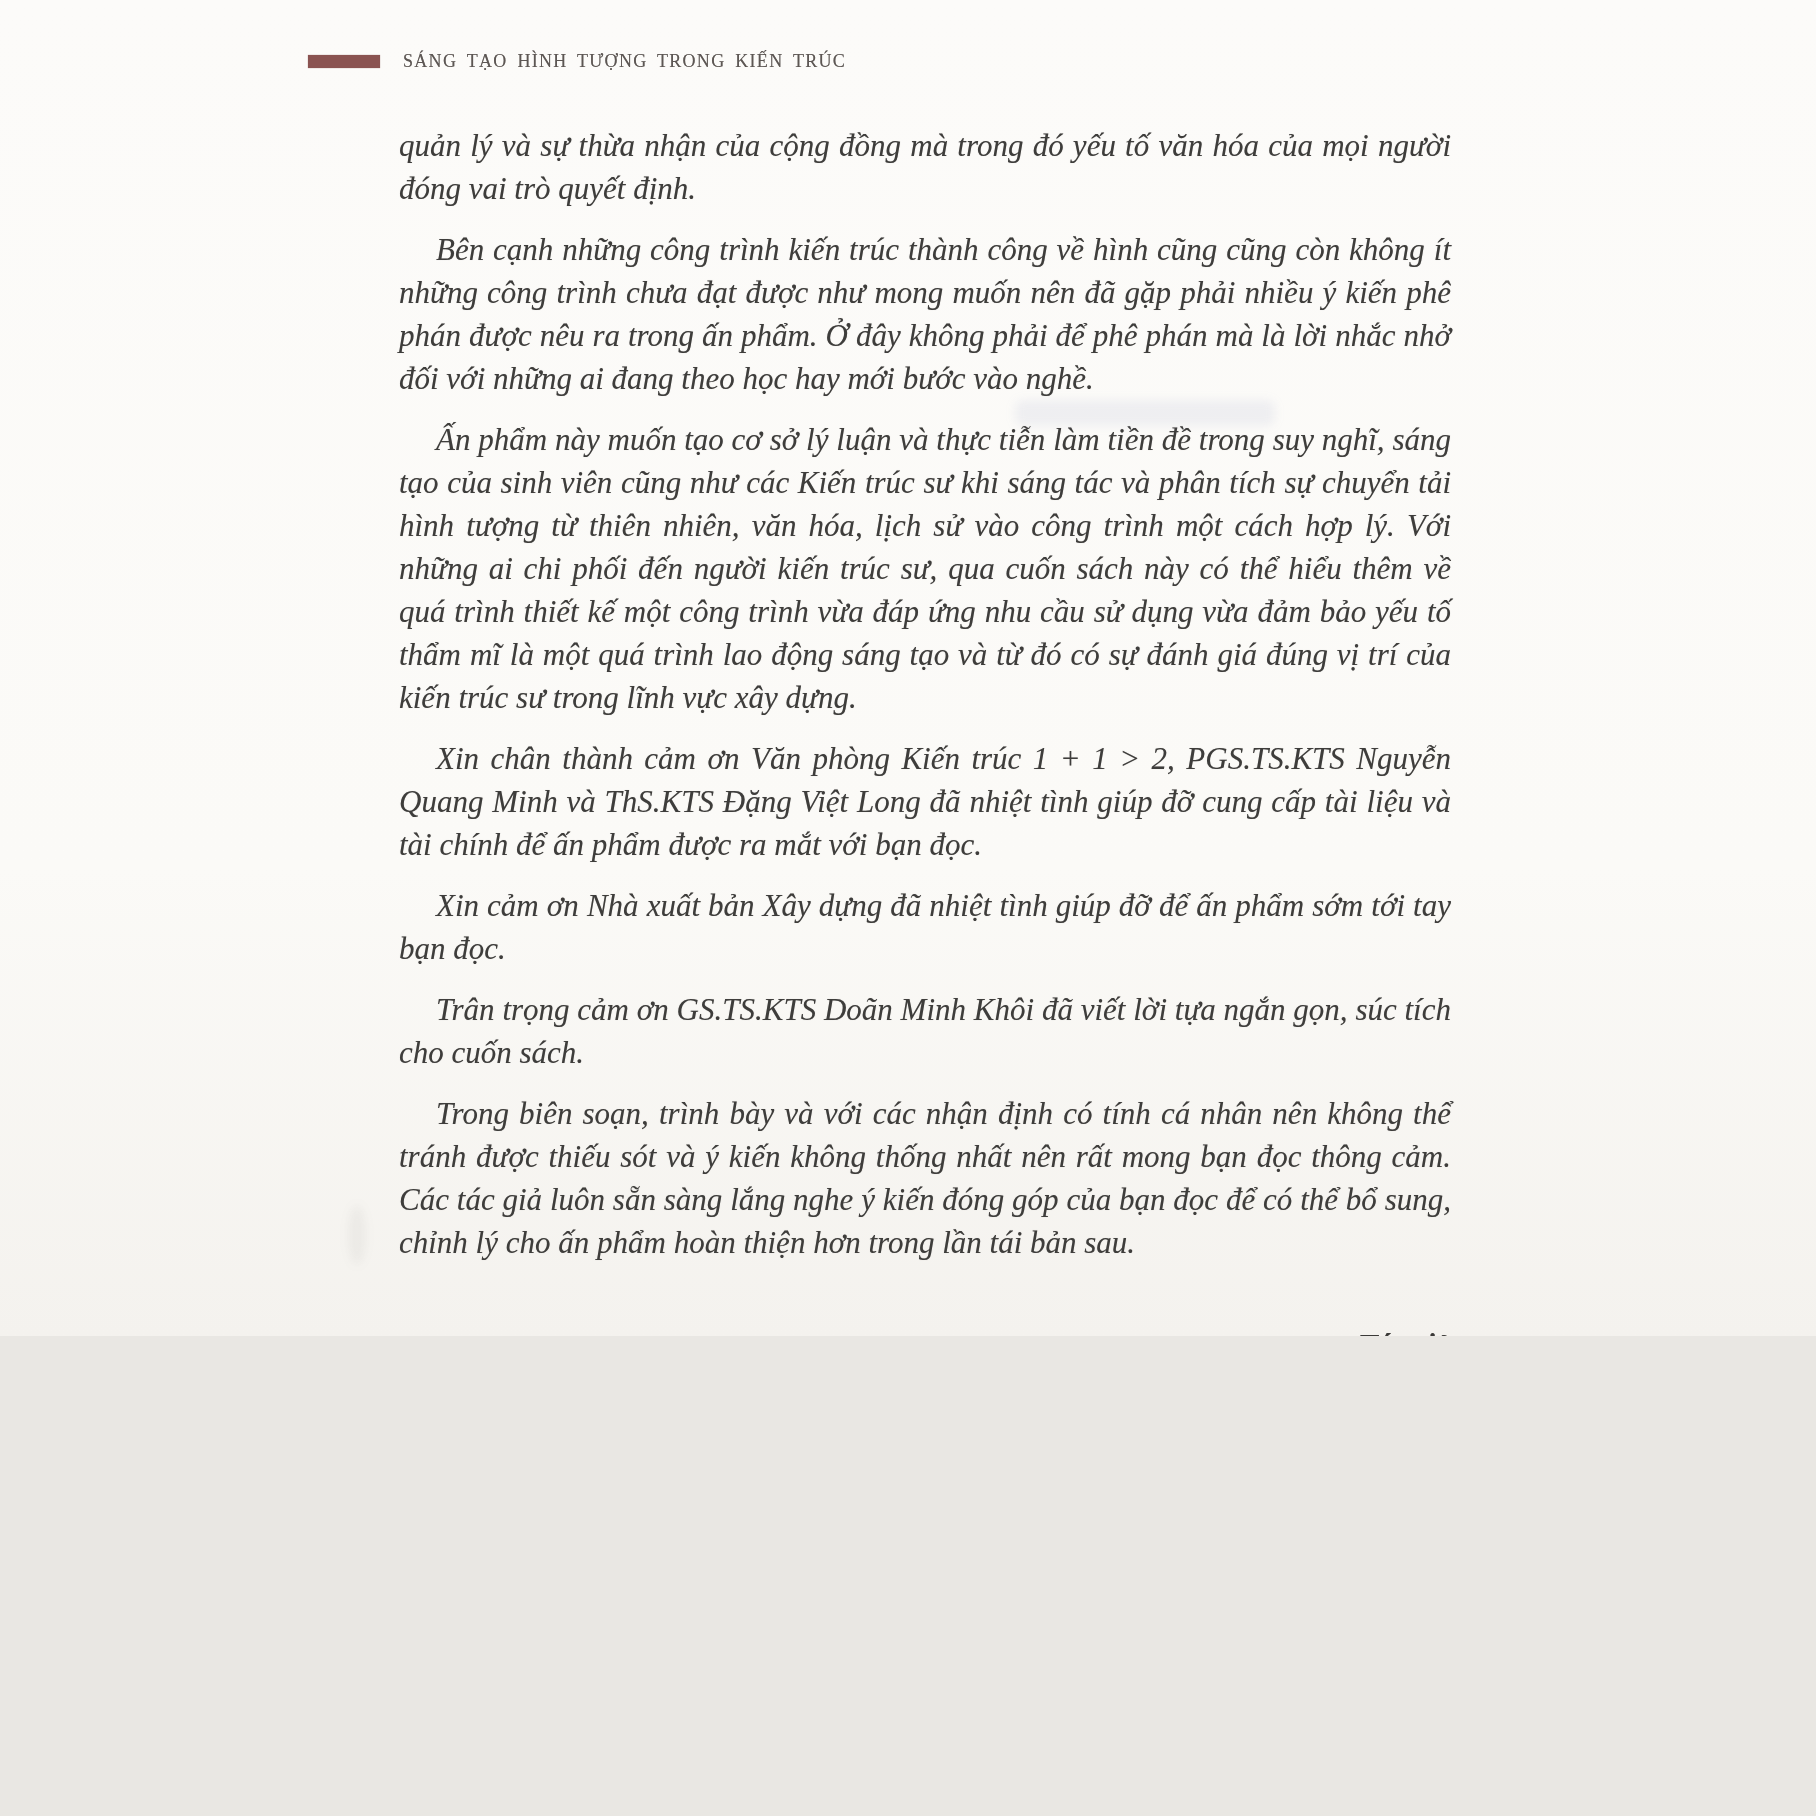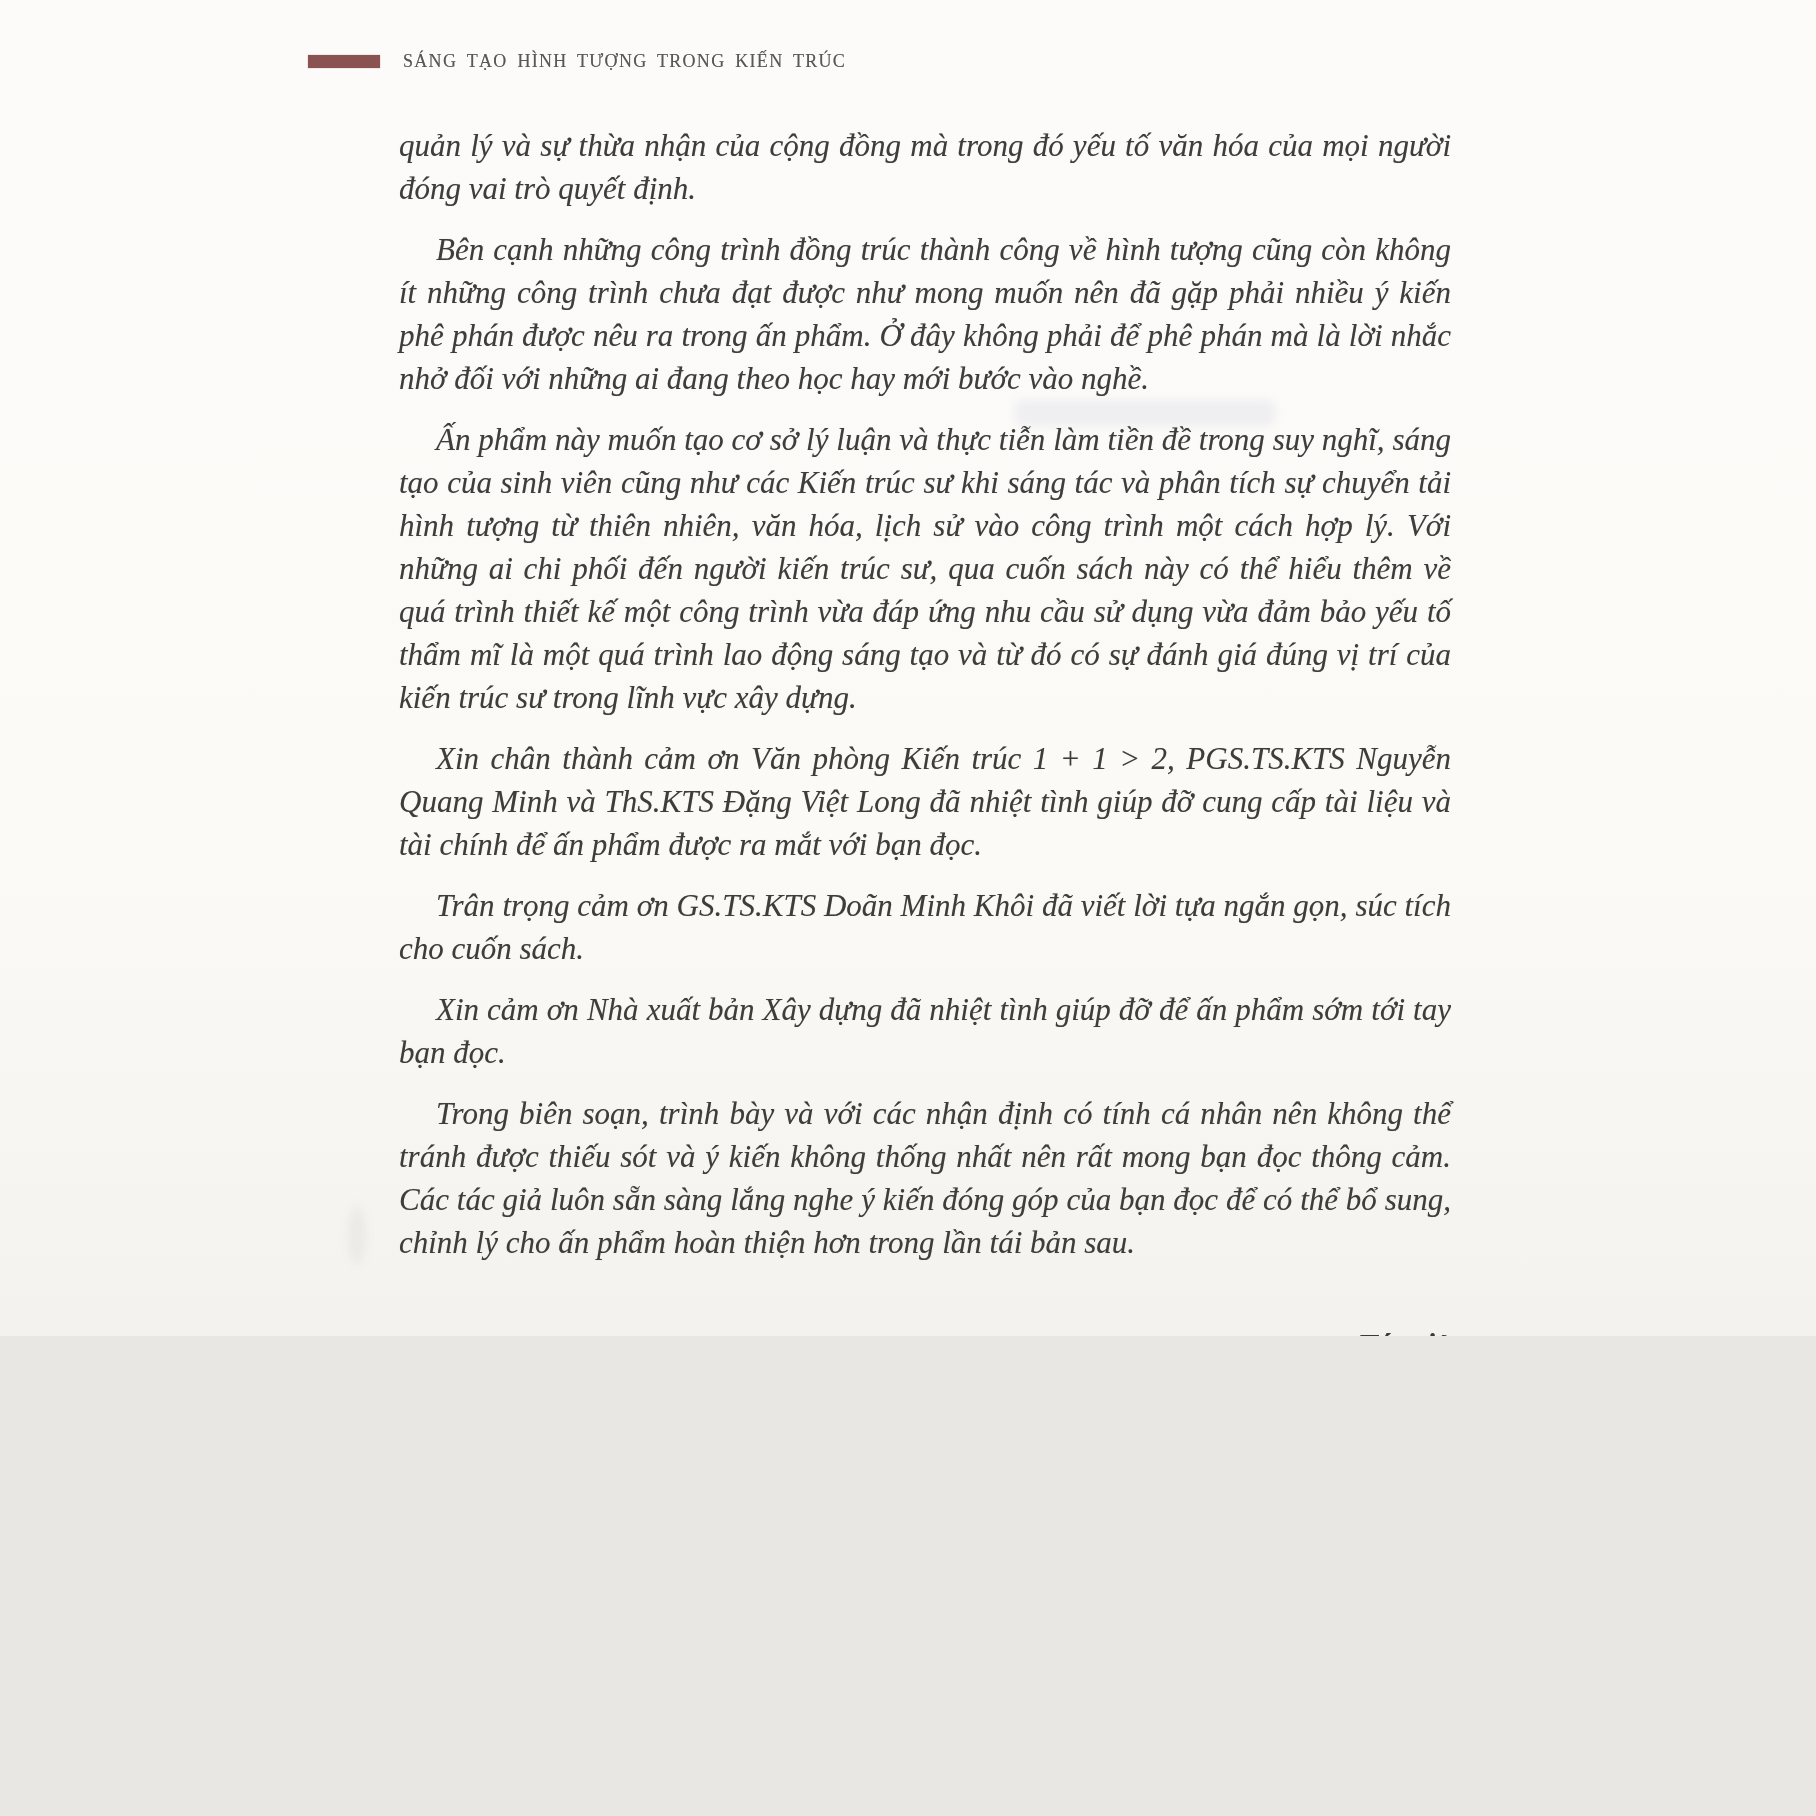--- a/index.html
+++ b/index.html
@@ -94,25 +94,25 @@
 <body>
 
 <div class="page">
 
   <div class="accent-bar" style="background-color: rgb(138, 83, 81);"></div>
 
   <div class="running-title">SÁNG TẠO HÌNH TƯỢNG TRONG KIẾN TRÚC</div>
 
   <div class="content">
     <p class="para continuation">quản lý và sự thừa nhận của cộng đồng mà trong đó yếu tố văn hóa của mọi người đóng vai trò quyết định.</p>
-    <p class="para">Bên cạnh những công trình đồng trúc thành công về hình tượng cũng còn không ít những công trình chưa đạt được như mong muốn nên đã gặp phải nhiều ý kiến phê phán được nêu ra trong ấn phẩm. Ở đây không phải để phê phán mà là lời nhắc nhở đối với những ai đang theo học hay mới bước vào nghề.</p>
+    <p class="para">Bên cạnh những công trình kiến trúc thành công về hình cũng cũng còn không ít những công trình chưa đạt được như mong muốn nên đã gặp phải nhiều ý kiến phê phán được nêu ra trong ấn phẩm. Ở đây không phải để phê phán mà là lời nhắc nhở đối với những ai đang theo học hay mới bước vào nghề.</p>
     <p class="para">Ấn phẩm này muốn tạo cơ sở lý luận và thực tiễn làm tiền đề trong suy nghĩ, sáng tạo của sinh viên cũng như các Kiến trúc sư khi sáng tác và phân tích sự chuyển tải hình tượng từ thiên nhiên, văn hóa, lịch sử vào công trình một cách hợp lý. Với những ai chi phối đến người kiến trúc sư, qua cuốn sách này có thể hiểu thêm về quá trình thiết kế một công trình vừa đáp ứng nhu cầu sử dụng vừa đảm bảo yếu tố thẩm mĩ là một quá trình lao động sáng tạo và từ đó có sự đánh giá đúng vị trí của kiến trúc sư trong lĩnh vực xây dựng.</p>
     <p class="para">Xin chân thành cảm ơn Văn phòng Kiến trúc 1 + 1 &gt; 2, PGS.TS.KTS Nguyễn Quang Minh và ThS.KTS Đặng Việt Long đã nhiệt tình giúp đỡ cung cấp tài liệu và tài chính để ấn phẩm được ra mắt với bạn đọc.</p>
+    <p class="para">Xin cảm ơn Nhà xuất bản Xây dựng đã nhiệt tình giúp đỡ để ấn phẩm sớm tới tay bạn đọc.</p>
     <p class="para">Trân trọng cảm ơn GS.TS.KTS Doãn Minh Khôi đã viết lời tựa ngắn gọn, súc tích cho cuốn sách.</p>
-    <p class="para">Xin cảm ơn Nhà xuất bản Xây dựng đã nhiệt tình giúp đỡ để ấn phẩm sớm tới tay bạn đọc.</p>
     <p class="para">Trong biên soạn, trình bày và với các nhận định có tính cá nhân nên không thể tránh được thiếu sót và ý kiến không thống nhất nên rất mong bạn đọc thông cảm. Các tác giả luôn sẵn sàng lắng nghe ý kiến đóng góp của bạn đọc để có thể bổ sung, chỉnh lý cho ấn phẩm hoàn thiện hơn trong lần tái bản sau.</p>
 
     <div class="authors">
       <div class="label">Tác giả</div>
       <div class="name">GS.TS.KTS. PHẠM ĐÌNH VIỆT</div>
       <div class="name">GV.ThS. NGUYỄN THỊ VIỆT</div>
     </div>
   </div>
 
   <div class="page-box" style="background-color: rgb(124, 75, 72);">

